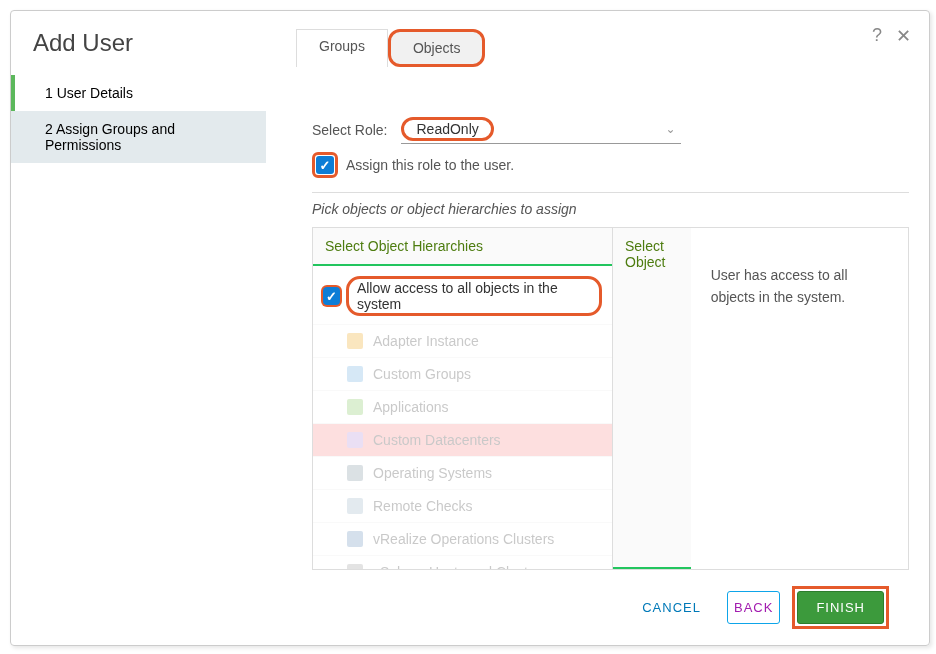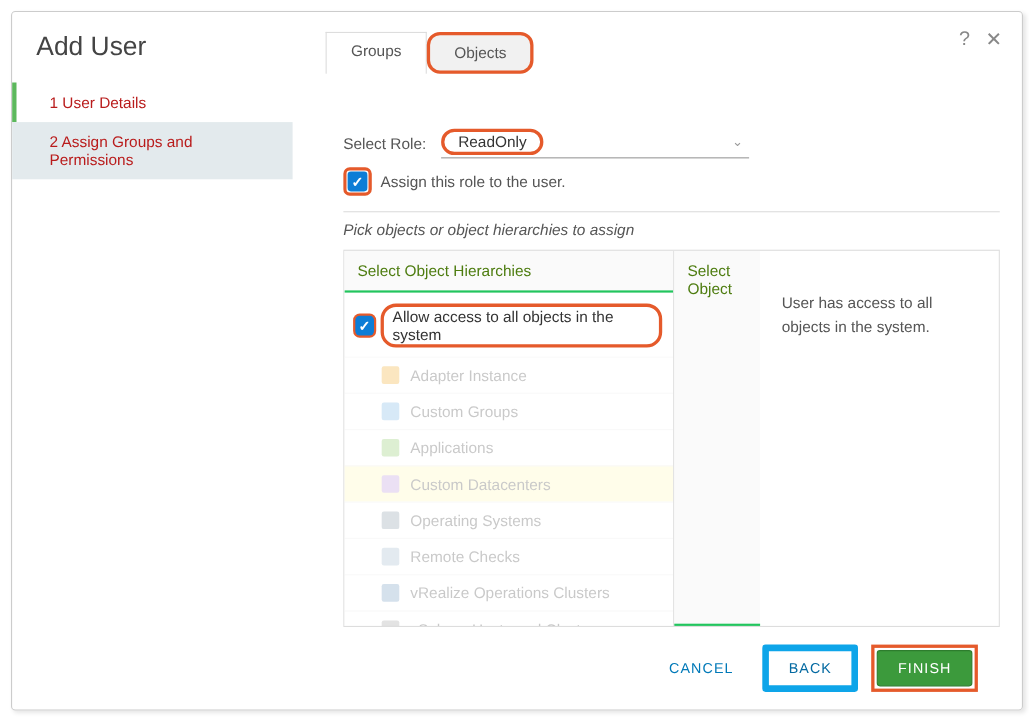--- a/index.html
+++ b/index.html
@@ -30,21 +30,21 @@
     .title {
       font-size: 24px;
       font-weight: 300;
       color: #444;
       padding: 0 0 18px 22px;
     }
     .steps { }
     .step {
       padding: 10px 15px 10px 30px;
       font-size: 14px;
-      color: #b91c1c;
+      color: #000000;
       cursor: pointer;
       border-left: 4px solid transparent;
     }
     .step.done { border-left: 4px solid #5cb85c; }
     .step.active {
       background: #e3eaed;
       border-left: 4px solid transparent;
     }
     .main {
       flex: 1;
@@ -188,21 +188,21 @@
     }
     .tree-item {
       display: flex;
       align-items: center;
       gap: 10px;
       padding: 8px 0 8px 34px;
       font-size: 14px;
       color: #666;
       border-top: 1px solid #eee;
     }
-    .tree-item:nth-child(4) { background: #fef9c3; }
+    .tree-item:nth-child(4) { background: #fca5a5; }
     .ticon {
       width: 16px;
       height: 16px;
       display: inline-block;
     }
     .right-content {
       padding: 36px 20px 0 20px;
       color: #555;
       line-height: 1.6;
     }
@@ -218,26 +218,26 @@
       border: none;
       color: #0079b8;
       font-size: 13px;
       letter-spacing: 1px;
       font-weight: 500;
       padding: 8px 14px;
       cursor: pointer;
     }
     .btn-outline {
       background: #fff;
-      border: 6px solid #0ea5e9;
-      color: #0369a1;
+      border: 1px solid #0ea5e9;
+      color: #a21caf;
       font-size: 13px;
       letter-spacing: 1px;
       font-weight: 500;
-      padding: 8px 18px;
+      padding: 8px 6px;
       border-radius: 3px;
       cursor: pointer;
     }
     .btn-primary {
       background: #3c9a3c;
       border: 1px solid #2d7d2d;
       color: #fff;
       font-size: 13px;
       letter-spacing: 1px;
       font-weight: 500;

